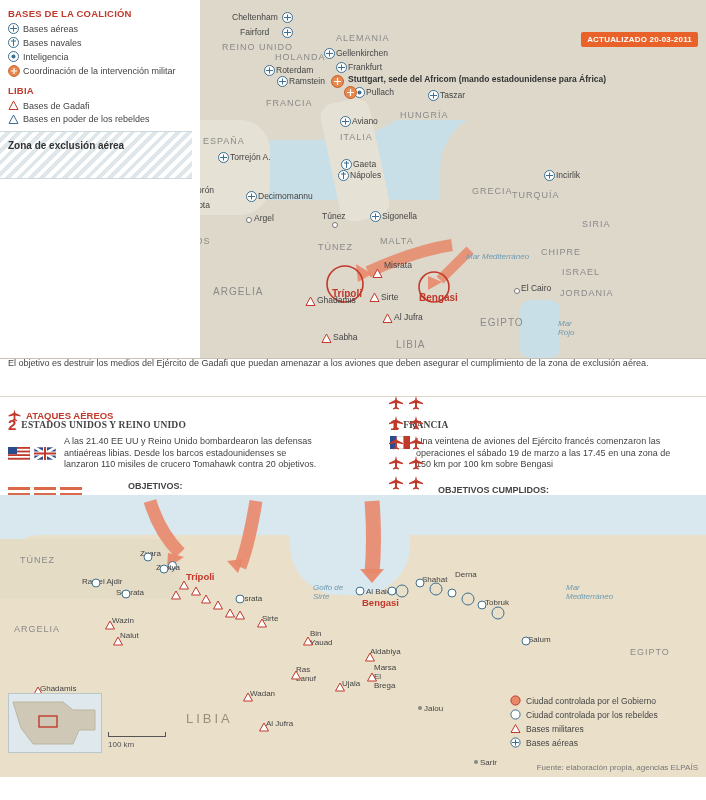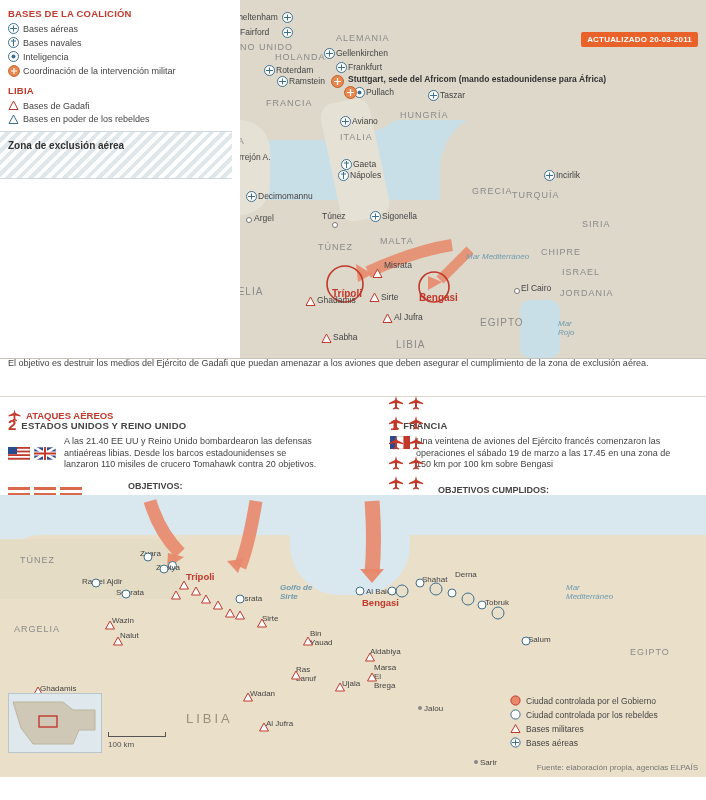--- a/index.html
+++ b/index.html
@@ -6,21 +6,21 @@
   body{width:706px;height:800px;font-family:"Liberation Sans",sans-serif;color:#3a3a3a;position:relative;overflow:hidden;}
   .page{position:relative;width:706px;height:800px;}
 
   
   .topmap{position:absolute;left:0;top:0;width:706px;height:358px;background:#e9e5dc;overflow:hidden;}
   .sea{position:absolute;background:#c9dfe8;}
   .land{position:absolute;background:#ded8cb;}
   .landlight{position:absolute;background:#e6e1d5;}
 
   
-  .legend{position:absolute;left:0;top:0;width:240px;height:358px;background:#ffffff;z-index:30;}
+  .legend{position:absolute;left:0;top:0;width:200px;height:358px;background:#ffffff;z-index:30;}
   .legend h3{font-size:9.5px;color:#c0392b;margin:8px 0 4px 8px;letter-spacing:.2px;font-weight:bold;}
   .legend .row{display:flex;align-items:center;margin:3px 0 3px 8px;font-size:9px;color:#444;}
   .legend .row .ic{width:15px;flex:0 0 15px;text-align:center;}
   .hatchbox{position:relative;margin:6px 8px 0 0;height:46px;background:
      repeating-linear-gradient(135deg,#ffffff 0 4px,#dfe7ea 4px 8px);
      border-top:1px solid #cfd8dc;border-bottom:1px solid #cfd8dc;}
   .hatchbox .lbl{position:absolute;left:8px;top:8px;font-size:10px;font-weight:bold;color:#333;line-height:12px;width:120px;}
   .legend p.txt{font-size:9px;line-height:11.5px;color:#444;margin:6px 8px 0 8px;text-align:justify;}
   svg{display:block;}
 
@@ -37,21 +37,21 @@
   
   .sect{position:absolute;left:0;top:358px;width:706px;}
   .sect h2{font-size:10px;font-weight:bold;color:#c0392b;margin:8px 0 2px 8px;letter-spacing:.1px;}
   .sect .sub{font-size:9px;color:#444;margin:0 8px 6px 8px;}
   .rule{position:absolute;left:0;width:706px;height:1px;background:#d8d2c6;}
 
   .attk{position:absolute;left:8px;top:25px;display:flex;align-items:center;font-size:9.5px;font-weight:bold;color:#c0392b;}
   .colL{position:absolute;left:8px;top:48px;width:330px;}
   .colR{position:absolute;left:390px;top:48px;width:300px;}
   .num{font-size:15px;font-weight:bold;color:#c0392b;line-height:14px;}
-  .chead{font-size:9.5px;font-weight:bold;color:#444;letter-spacing:.2px;}
+  .chead{font-size:9.5px;font-weight:bold;color:#444;letter-spacing:.2px;font-family:Liberation Serif, serif;}
   .cbody{font-size:9px;line-height:11.5px;color:#444;margin-top:5px;}
   .obj{font-size:9px;color:#444;line-height:12px;}
   .objh{font-size:9px;font-weight:bold;color:#444;}
 
   
   .botmap{position:absolute;left:0;top:495px;width:706px;height:282px;background:#efe9dd;overflow:hidden;}
   .bcity{position:absolute;font-size:8px;color:#444;white-space:nowrap;}
   .bcityred{position:absolute;font-size:9.5px;font-weight:bold;color:#c0392b;white-space:nowrap;}
   .blegend{position:absolute;right:6px;bottom:26px;width:190px;font-size:8.5px;color:#444;}
   .blegend .row{display:flex;align-items:center;margin:3px 0;}
@@ -437,21 +437,21 @@
       <path d="M238 118 l-11 -12 l16 -2 z" fill="#e8886a" opacity=".95"></path>
       <path d="M372 46 C374 72 374 96 372 118" stroke="#e8886a" stroke-width="15" fill="none" opacity=".9"></path>
       <path d="M372 128 l-12 -14 l24 0 z" fill="#e8886a" opacity=".95"></path>
     </svg>
 
     <div class="ctry" style="left:20px;top:60px;">TÚNEZ</div>
     <div class="ctry" style="left:14px;top:129px;">ARGELIA</div>
     <div class="ctry" style="left:186px;top:216px;font-size:13px;letter-spacing:3px;color:#9a8f78;">LIBIA</div>
     <div class="ctry" style="left:630px;top:152px;">EGIPTO</div>
 
-    <div class="seaname" style="left:280px;top:88px;width:40px;white-space:normal;line-height:9px;font-weight:bold;">Golfo de Sirte</div>
+    <div class="seaname" style="left:313px;top:88px;width:40px;white-space:normal;line-height:9px;">Golfo de Sirte</div>
     <div class="seaname" style="left:566px;top:88px;width:60px;white-space:normal;line-height:9px;">Mar Mediterráneo</div>
 
     <svg style="position:absolute;left:168px;top:66px;" width="9" height="9">
         <circle cx="4.5" cy="4.5" r="4" fill="#fff" stroke="#3d6f8e"></circle>
       </svg>
     <div class="bcity" style="left:140px;top:54px;">Zuara</div>
     <div class="bcity" style="left:156px;top:68px;">Zauiya</div>
     <div class="bcityred" style="left:186px;top:76px;">Trípoli</div>
     <div class="bcity" style="left:82px;top:82px;">Ras el Ajdir</div>
     <div class="bcity" style="left:116px;top:93px;">Sebrata</div>

